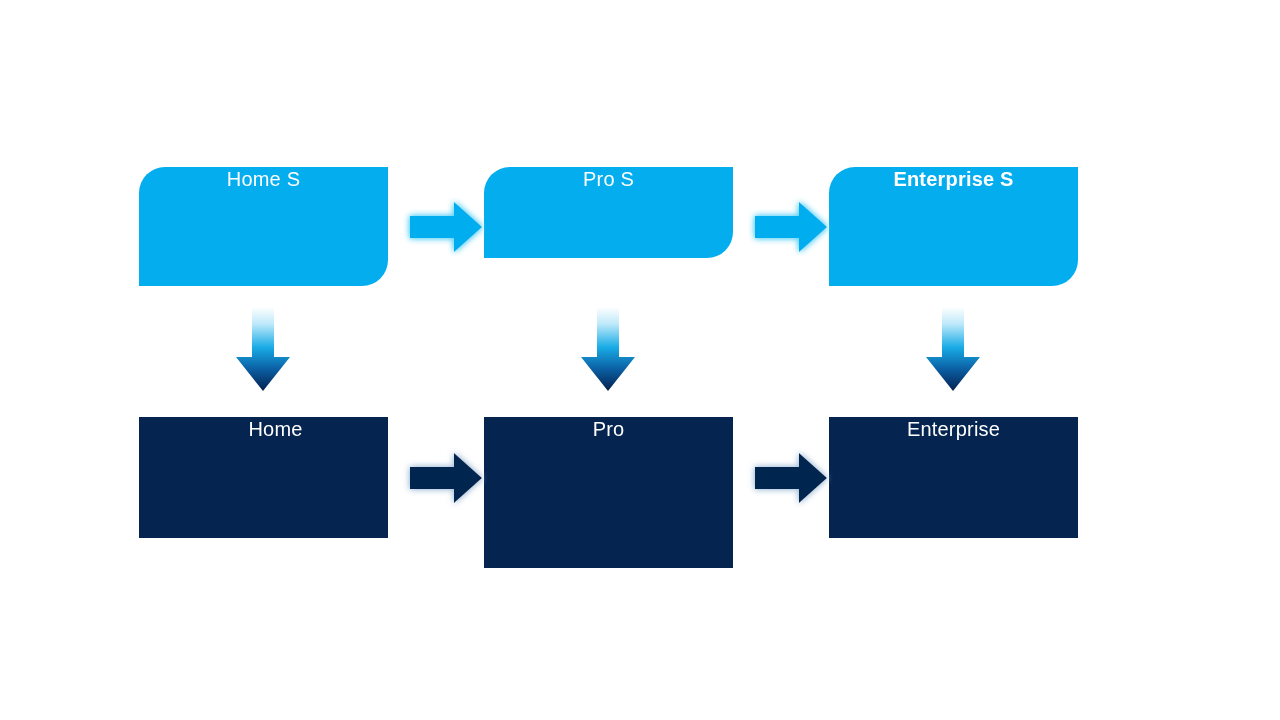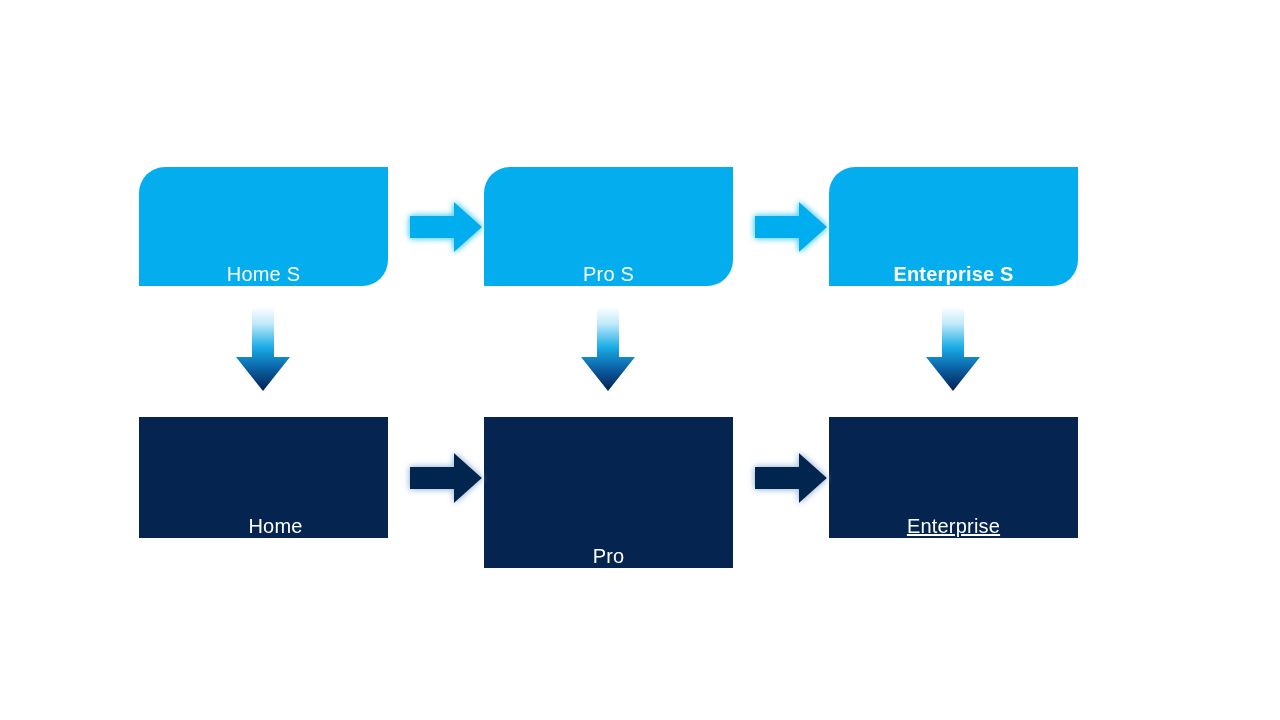--- a/index.html
+++ b/index.html
@@ -18,21 +18,21 @@
     position: relative;
     width: 1280px;
     height: 720px;
     background: #ffffff;
   }
 
   
   .node-box {
     position: absolute;
     display: flex;
-    align-items: flex-end;
+    align-items: flex-start;
     justify-content: center;
     box-sizing: border-box;
     color: #ffffff;
     font-size: 20px;
     font-weight: 400;
     letter-spacing: 0.2px;
     line-height: 1.2;
     text-align: center;
     user-select: none;
   }
@@ -47,27 +47,27 @@
     border-radius: 0;
   }
 
   .node-label {
     display: block;
     pointer-events: none;
   }
 
   
   #box-home-s      { left: 139px; top: 167px; width: 249px; height: 119px; }
-  #box-pro-s       { left: 484px; top: 167px; width: 249px; height: 119px; }
+  #box-pro-s       { left: 484px; top: 167px; width: 249px; height: 91px; }
   #box-enterprise-s{ left: 829px; top: 167px; width: 249px; height: 119px; font-weight: bold; }
 
   
   #box-home        { left: 139px; top: 417px; width: 249px; height: 121px; padding-left: 24px; }
   #box-pro         { left: 484px; top: 417px; width: 249px; height: 151px; }
-  #box-enterprise  { left: 829px; top: 417px; width: 249px; height: 121px; text-decoration: underline; }
+  #box-enterprise  { left: 829px; top: 417px; width: 249px; height: 121px; }
 
   
   .arrow {
     position: absolute;
     pointer-events: none;
   }
   .arrow svg { display: block; overflow: visible; }
 
   #arrow-right-service-1 { left: 404px; top: 196px; }
   #arrow-right-service-2 { left: 749px; top: 196px; }

